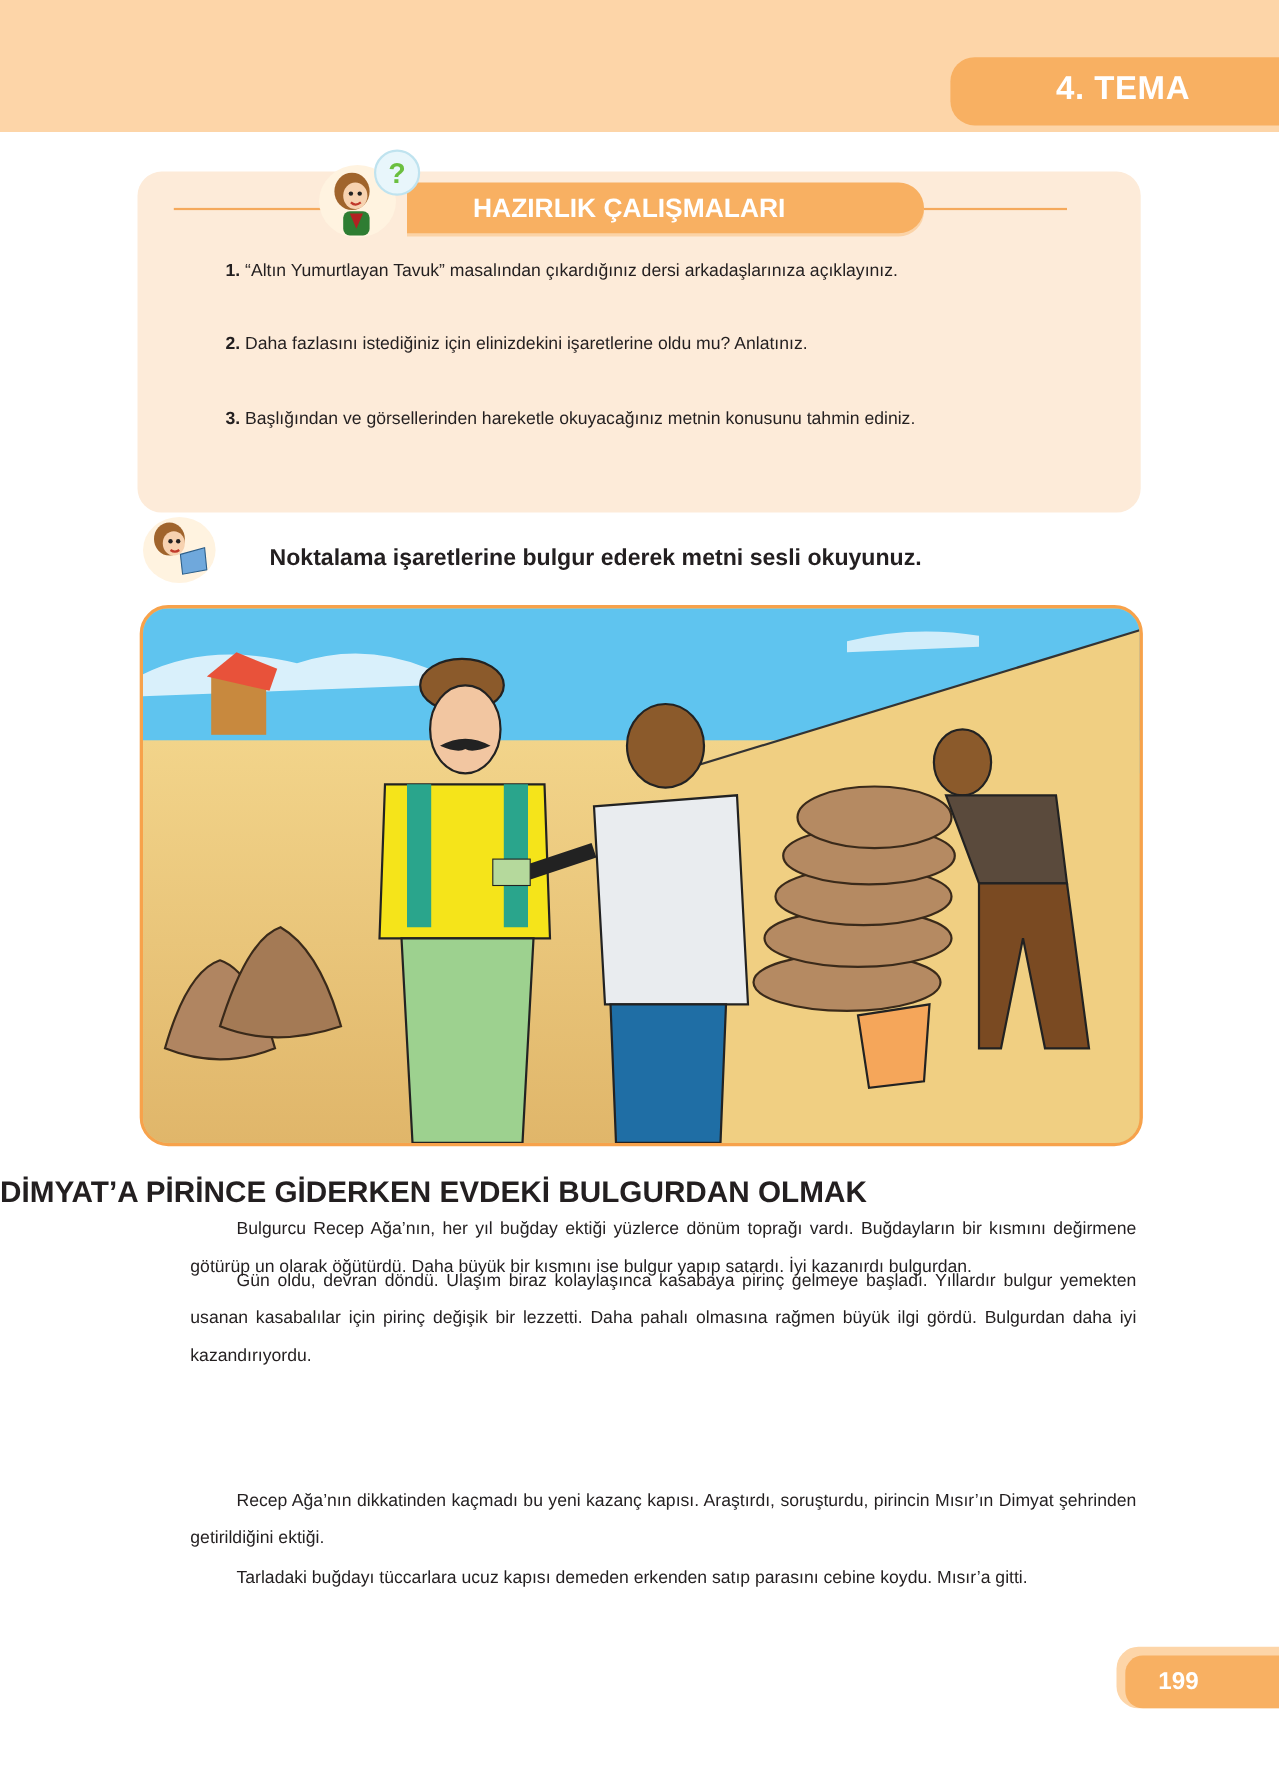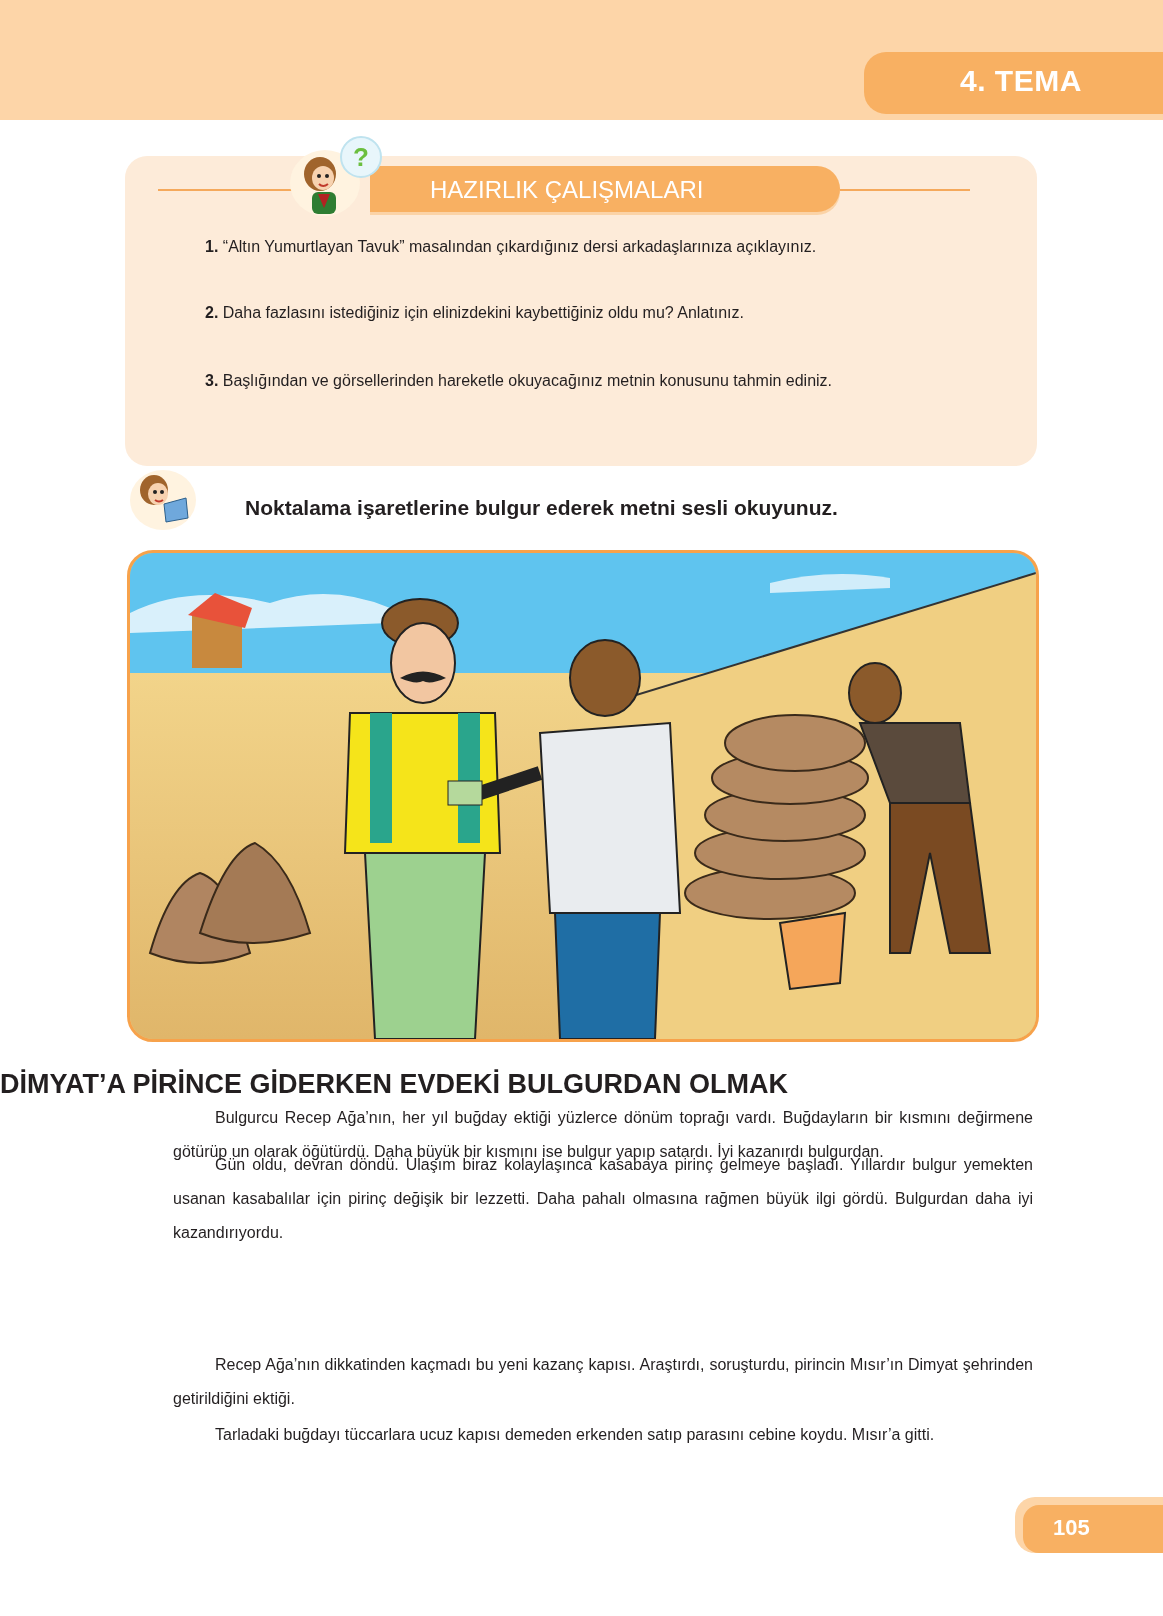--- a/index.html
+++ b/index.html
@@ -8,21 +8,21 @@
   .top-band { position:absolute; left:0; top:0; width:1163px; height:120px; background:#fdd5a8; }
   .tema-tab { position:absolute; left:864px; top:52px; width:299px; height:62px; background:#f8b062;
               border-radius:22px 0 0 22px; }
   .tema-tab span { position:absolute; left:60px; top:12px; font-size:30px; font-weight:bold; color:#fff; letter-spacing:0.5px;margin-left:36px; }
 
   .prep-box { position:absolute; left:125px; top:156px; width:912px; height:310px; background:#fdebd9;
               border-radius:22px; }
   .prep-line { position:absolute; top:189px; height:2px; background:#f5a95c; }
   .prep-title { position:absolute; left:370px; top:166px; width:470px; height:46px; background:#f8b062;
                 border-radius:0 24px 24px 0; box-shadow:0 3px 0 #fbd3a7; }
-  .prep-title span { position:absolute; left:60px; top:10px; font-size:24px; font-weight:normal; color:#fff; }
+  .prep-title span { position:absolute; left:60px; top:10px; font-size:24px; font-weight:bold; color:#fff; }
   .mascot { position:absolute; border-radius:50%; background:#fff3e0; overflow:hidden; }
   .bubble { position:absolute; left:340px; top:136px; width:38px; height:38px; border-radius:50%; background:#e8f6fb;
             border:2px solid #bfe3ef; font-size:26px; font-weight:bold; color:#6bbf3f; text-align:center; line-height:38px; }
 
   .q { position:absolute; left:163px; width:835px; font-size:16px; line-height:33px; color:#231f20; }
   .q b { font-weight:bold; }
   .q .num { display:inline-block; padding-left:42px; }
 
   .instr { position:absolute; left:245px; top:496px; font-size:21px; font-weight:bold; }
 
@@ -64,21 +64,21 @@
   </svg>
 </div>
 <div class="bubble">?</div>
 
 <div class="q" style="top:230px;">
   <b class="num">1.</b>
   <span>“Altın Yumurtlayan Tavuk” masalından çıkardığınız dersi arkadaşlarınıza açıklayınız.</span>
 </div>
 <div class="q" style="top:296px;">
   <b class="num">2.</b>
-  <span>Daha fazlasını istediğiniz için elinizdekini kaybettiğiniz oldu mu? Anlatınız.</span>
+  <span>Daha fazlasını istediğiniz için elinizdekini işaretlerine oldu mu? Anlatınız.</span>
 </div>
 <div class="q" style="top:364px;">
   <b class="num">3.</b>
   <span>Başlığından ve görsellerinden hareketle okuyacağınız metnin konusunu tahmin ediniz.</span>
 </div>
 
 <div class="mascot" style="left:130px;top:470px;width:66px;height:60px;">
   <svg width="66" height="60" viewBox="0 0 66 60">
     <circle cx="33" cy="30" r="29" fill="#fff3e0"></circle>
     <ellipse cx="24" cy="20" rx="14" ry="15" fill="#a0642c"></ellipse>
@@ -143,14 +143,14 @@
 </div>
 
 <div class="story-title">DİMYAT’A PİRİNCE GİDERKEN EVDEKİ BULGURDAN OLMAK</div>
 <div class="para" style="top:1101px;"><span class="ind"></span><span>Bulgurcu Recep Ağa’nın, her yıl buğday ektiği yüzlerce dönüm toprağı vardı. Buğdayların bir kısmını değirmene götürüp un olarak öğütürdü. Daha büyük bir kısmını ise bulgur yapıp satardı. İyi kazanırdı bulgurdan.</span></div>
 <div class="para" style="top:1148px;"><span class="ind"></span><span>Gün oldu, devran döndü. Ulaşım biraz kolaylaşınca kasabaya pirinç gelmeye başladı. Yıllardır bulgur yemekten usanan kasabalılar için pirinç değişik bir lezzetti. Daha pahalı olmasına rağmen büyük ilgi gördü. Bulgurdan daha iyi kazandırıyordu.</span></div>
 <div class="para" style="top:1348px;"><span class="ind"></span><span>Recep Ağa’nın dikkatinden kaçmadı bu yeni kazanç kapısı. Araştırdı, soruşturdu, pirincin Mısır’ın Dimyat şehrinden getirildiğini ektiği.</span></div>
 <div class="para" style="top:1418px;"><span class="ind"></span><span>Tarladaki buğdayı tüccarlara ucuz kapısı demeden erkenden satıp parasını cebine koydu. Mısır’a gitti.</span></div>
 
 <div class="page-tab-outer"></div>
 <div class="page-tab">
-  <span>105</span>
+  <span>199</span>
 </div>
 
 </body></html>

